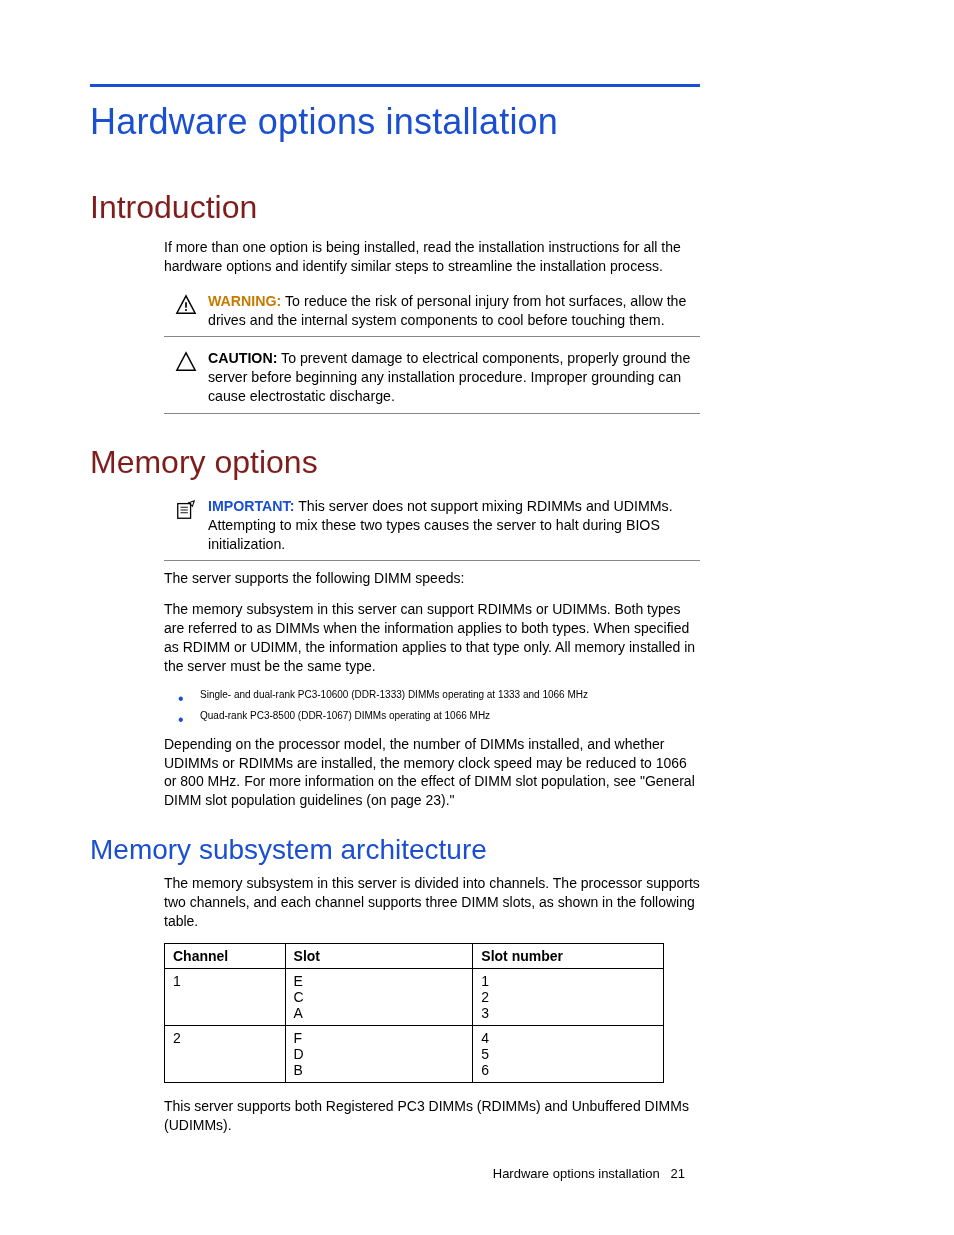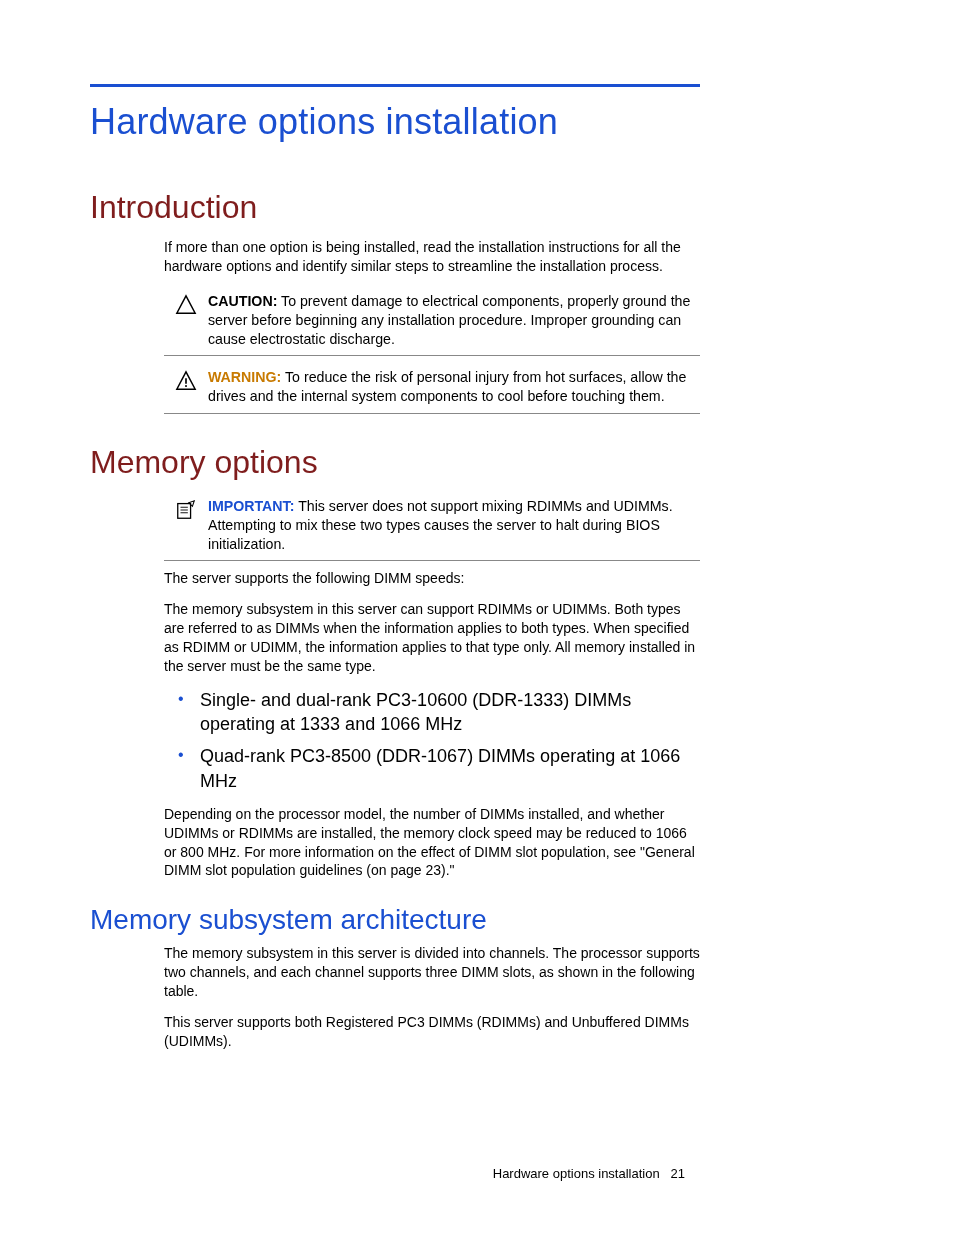--- a/index.html
+++ b/index.html
@@ -77,21 +77,21 @@
   .caution-label { color: #000; }
   .important-label { color: #1a4fd1; }
   ul.bullets {
     list-style: none;
     padding: 0;
     margin: 0 0 12px 0;
   }
   ul.bullets li {
     position: relative;
     padding-left: 36px;
-    font-size: 18px;
+    font-size: 10px;
     line-height: 1.35;
     margin-bottom: 8px;
   }
   ul.bullets li::before {
     content: "•";
     position: absolute;
     left: 14px;
     color: #1a4fd1;
     font-size: 16px;
   }
@@ -126,44 +126,44 @@
 
 <div class="page">
   <div class="top-rule"></div>
 
   <h1 class="h-main">Hardware options installation</h1>
 
   <h2 class="h-section">Introduction</h2>
 
   <div class="body-indent">
     <p class="body-text">If more than one option is being installed, read the installation instructions for all the hardware options and identify similar steps to streamline the installation process.</p>
-
-    <div class="note-block">
-      <div class="note-icon">
-        <svg class="icon-svg" viewBox="0 0 24 24">
-          <polygon points="12,2 22,21 2,21" fill="none" stroke="#000" stroke-width="1.6"></polygon>
-        </svg>
-      </div>
-      <div class="note-text">
-        <span class="note-label caution-label">CAUTION:</span>
-        <span>To prevent damage to electrical components, properly ground the server before beginning any installation procedure. Improper grounding can cause electrostatic discharge.</span>
-      </div>
-    </div>
 
     <div class="note-block">
       <div class="note-icon">
         <svg class="icon-svg" viewBox="0 0 24 24">
           <polygon points="12,2 22,21 2,21" fill="none" stroke="#000" stroke-width="1.6"></polygon>
           <rect x="11.1" y="9" width="1.8" height="6" fill="#000"></rect>
           <rect x="11.1" y="16.5" width="1.8" height="2" fill="#000"></rect>
         </svg>
       </div>
       <div class="note-text">
         <span class="note-label warn-label">WARNING:</span>
         <span>To reduce the risk of personal injury from hot surfaces, allow the drives and the internal system components to cool before touching them.</span>
+      </div>
+    </div>
+
+    <div class="note-block">
+      <div class="note-icon">
+        <svg class="icon-svg" viewBox="0 0 24 24">
+          <polygon points="12,2 22,21 2,21" fill="none" stroke="#000" stroke-width="1.6"></polygon>
+        </svg>
+      </div>
+      <div class="note-text">
+        <span class="note-label caution-label">CAUTION:</span>
+        <span>To prevent damage to electrical components, properly ground the server before beginning any installation procedure. Improper grounding can cause electrostatic discharge.</span>
       </div>
     </div>
   </div>
 
   <h2 class="h-section">Memory options</h2>
 
   <div class="body-indent">
     <div class="note-block">
       <div class="note-icon">
         <svg class="icon-svg" viewBox="0 0 24 24">
@@ -189,20 +189,49 @@
     </ul>
 
     <p class="body-text">Depending on the processor model, the number of DIMMs installed, and whether UDIMMs or RDIMMs are installed, the memory clock speed may be reduced to 1066 or 800 MHz. For more information on the effect of DIMM slot population, see "General DIMM slot population guidelines (on page 23)."</p>
   </div>
 
   <h3 class="h-sub">Memory subsystem architecture</h3>
 
   <div class="body-indent">
     <p class="body-text">The memory subsystem in this server is divided into channels. The processor supports two channels, and each channel supports three DIMM slots, as shown in the following table.</p>
 
+    <table class="mem-table">
+      <thead>
+        <tr>
+          <th style="width:110px">Channel</th>
+          <th style="width:190px">Slot</th>
+          <th style="width:190px">Slot number</th>
+        </tr>
+      </thead>
+      <tbody>
+        <tr>
+          <td>1</td>
+          <td class="slot-cell">E
+C
+A</td>
+          <td class="num-cell">1
+2
+3</td>
+        </tr>
+        <tr>
+          <td>2</td>
+          <td class="slot-cell">F
+D
+B</td>
+          <td class="num-cell">4
+5
+6</td>
+        </tr>
+      </tbody>
+    </table>
 
     <p class="body-text">This server supports both Registered PC3 DIMMs (RDIMMs) and Unbuffered DIMMs (UDIMMs).</p>
   </div>
 
   <div class="footer">
     <span>Hardware options installation</span>&nbsp;&nbsp;&nbsp;<span>21</span>
   </div>
 </div>
 
 </body></html>

